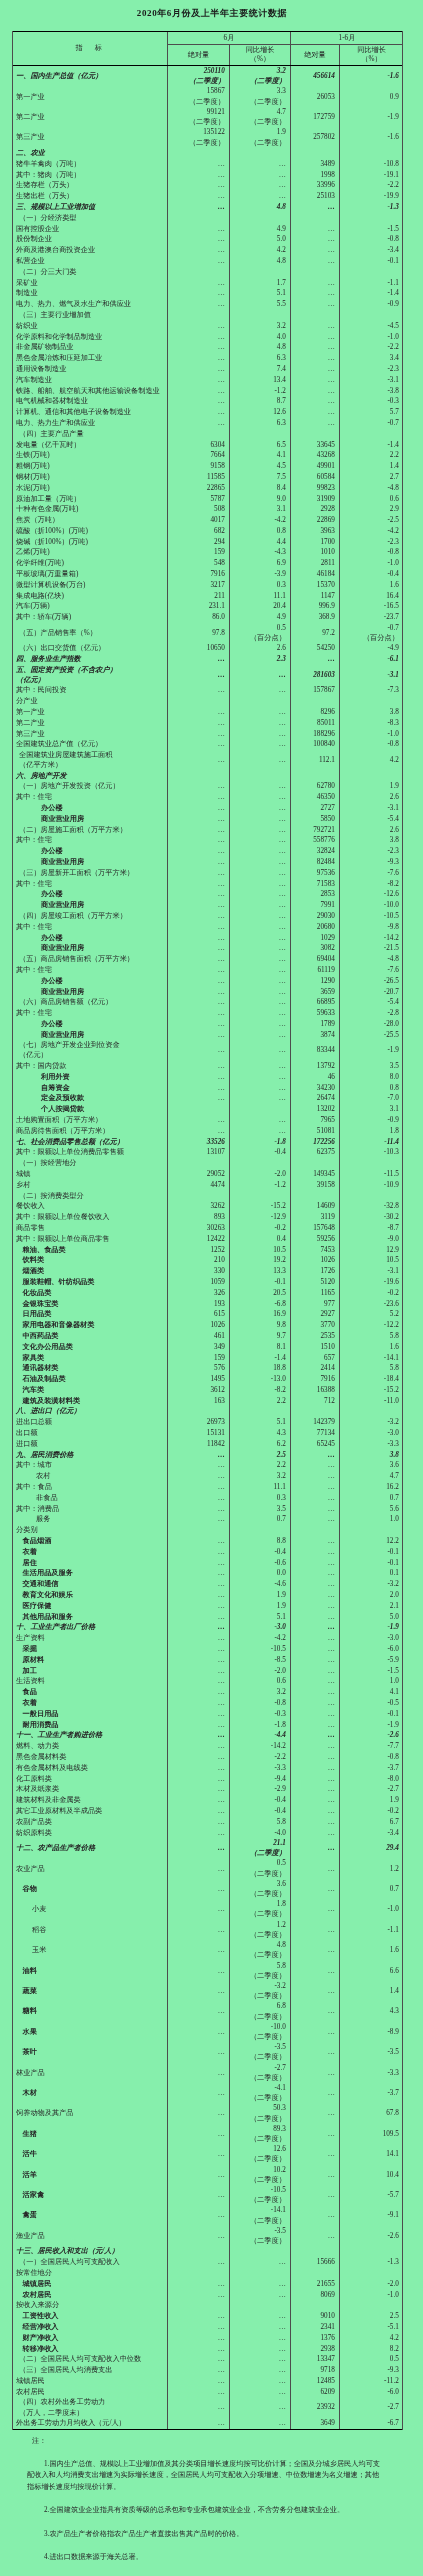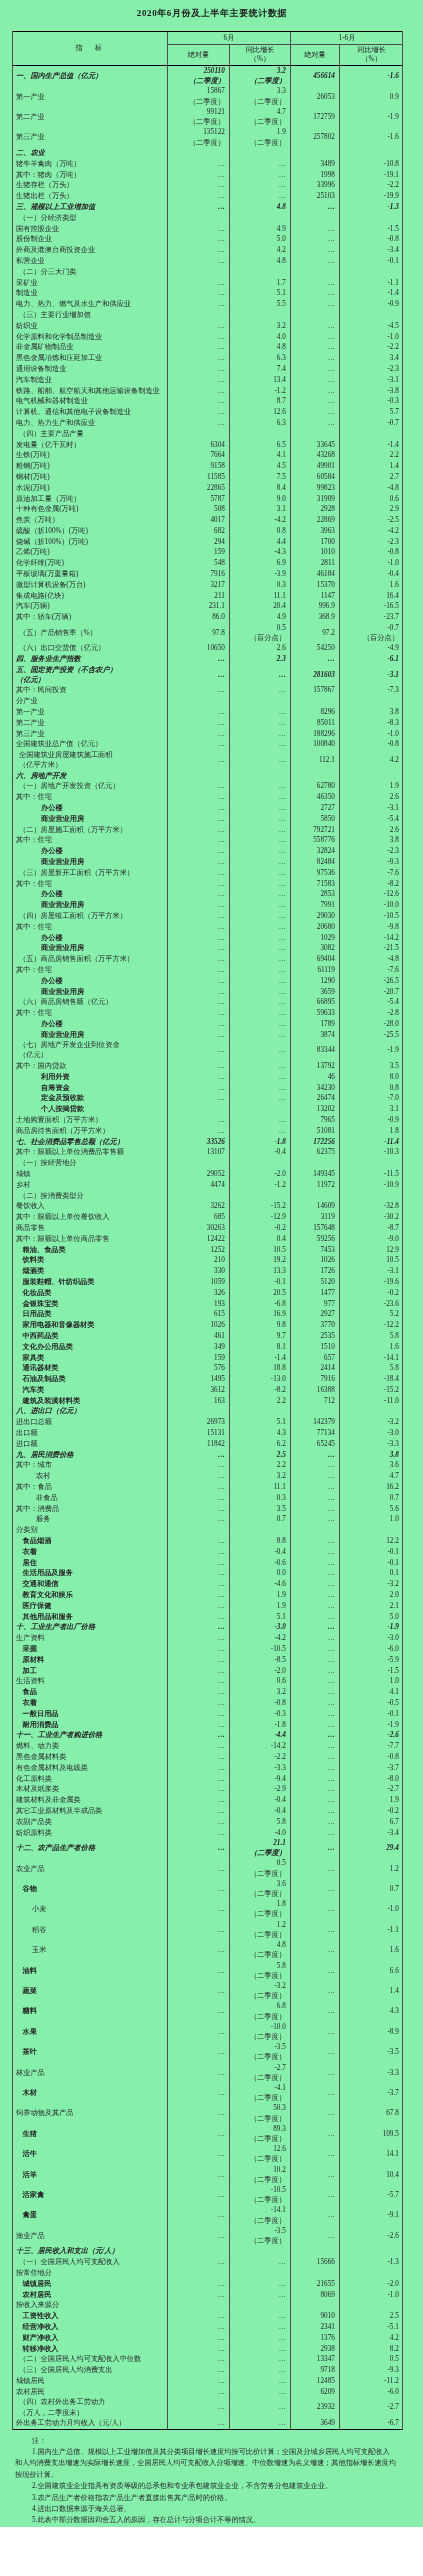--- a/index.html
+++ b/index.html
@@ -81,21 +81,21 @@
   .ind3{padding-left:19px;font-family:Liberation Mono, monospace;}
   .ind4{padding-left:23px;}
   .ind5{padding-left:28px;font-weight:bold;}
   .notes{
     margin:6px 28px 8.4px 15px;
     font-size:7.2px;
     line-height:11.4px;
     color:#262626;
   }
   .notes .note-heading{margin-left:17px;}
-  .notes p{margin:0;text-indent:17px;}
+  .notes p{margin:12px;text-indent:17px;}
 </style>
 </head>
 <body>
 
 <div class="page">
 
   <h1 class="doc-title">2020年6月份及上半年主要统计数据</h1>
 
   <div class="stats-table">
     <div class="thead">
@@ -792,40 +792,40 @@
           <div class="cell label ind0">城镇</div>
           <div class="cell num c0">29052</div>
           <div class="cell num c1">-2.0</div>
           <div class="cell num c2">149345</div>
           <div class="cell num c3">-11.5</div>
         </div>
         <div class="row">
           <div class="cell label ind0">乡村</div>
           <div class="cell num c0">4474</div>
           <div class="cell num c1">-1.2</div>
-          <div class="cell num c2">11972</div>
+          <div class="cell num c2">39158</div>
           <div class="cell num c3">-10.9</div>
         </div>
         <div class="row">
           <div class="cell label ind1">（二）按消费类型分</div>
           <div class="cell num c0"></div>
           <div class="cell num c1"></div>
           <div class="cell num c2"></div>
           <div class="cell num c3"></div>
         </div>
         <div class="row">
           <div class="cell label ind0">餐饮收入</div>
           <div class="cell num c0">3262</div>
           <div class="cell num c1">-15.2</div>
           <div class="cell num c2">14609</div>
           <div class="cell num c3">-32.8</div>
         </div>
         <div class="row">
           <div class="cell label ind0">其中：限额以上单位餐饮收入</div>
-          <div class="cell num c0">685</div>
+          <div class="cell num c0">893</div>
           <div class="cell num c1">-12.9</div>
           <div class="cell num c2">3119</div>
           <div class="cell num c3">-30.2</div>
         </div>
         <div class="row">
           <div class="cell label ind0">商品零售</div>
           <div class="cell num c0">30263</div>
           <div class="cell num c1">-0.2</div>
           <div class="cell num c2">157648</div>
           <div class="cell num c3">-8.7</div>
@@ -862,21 +862,21 @@
           <div class="cell label ind2">服装鞋帽、针纺织品类</div>
           <div class="cell num c0">1059</div>
           <div class="cell num c1">-0.1</div>
           <div class="cell num c2">5120</div>
           <div class="cell num c3">-19.6</div>
         </div>
         <div class="row">
           <div class="cell label ind2">化妆品类</div>
           <div class="cell num c0">326</div>
           <div class="cell num c1">20.5</div>
-          <div class="cell num c2">1477</div>
+          <div class="cell num c2">1165</div>
           <div class="cell num c3">-0.2</div>
         </div>
         <div class="row">
           <div class="cell label ind2">金银珠宝类</div>
           <div class="cell num c0">193</div>
           <div class="cell num c1">-6.8</div>
           <div class="cell num c2">977</div>
           <div class="cell num c3">-23.6</div>
         </div>
         <div class="row">

